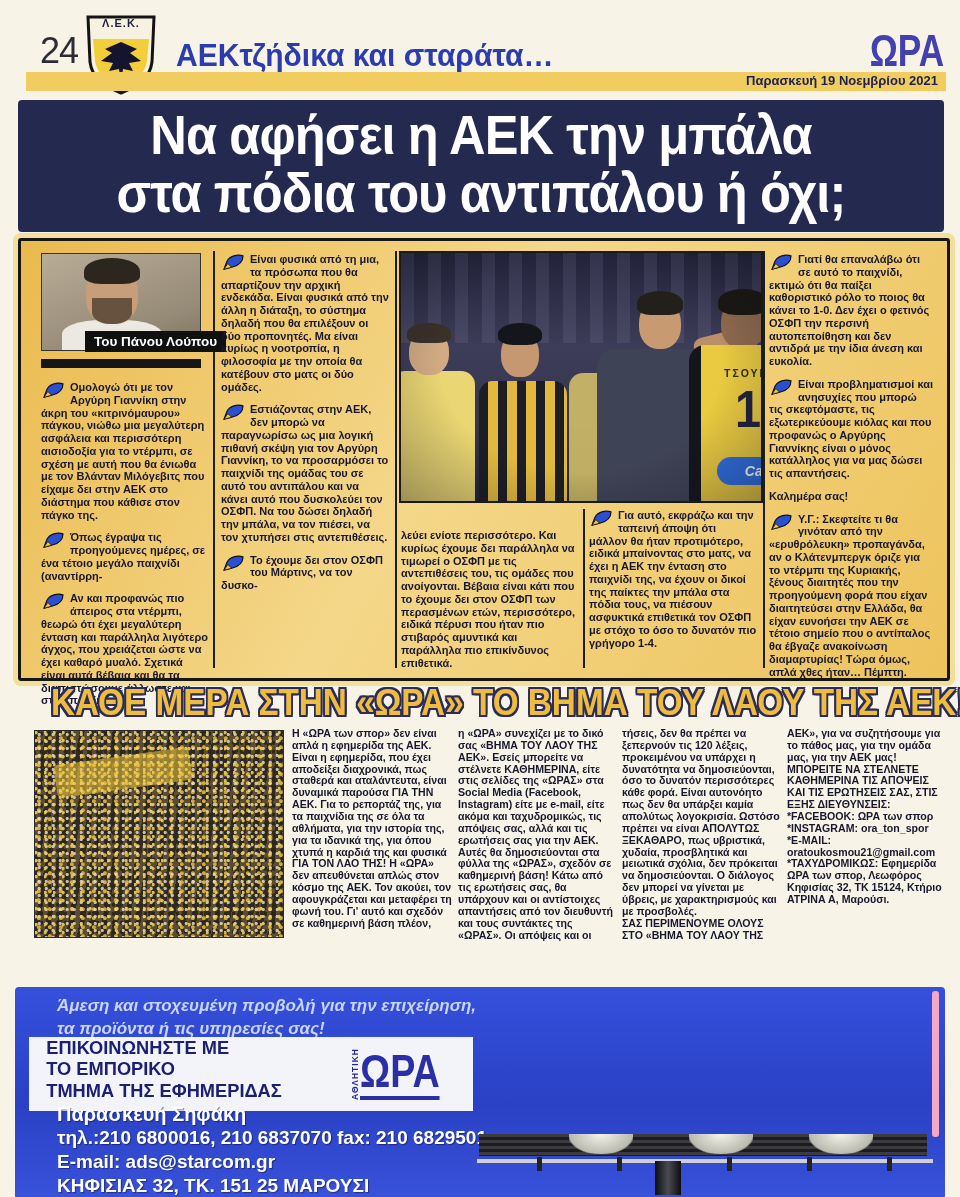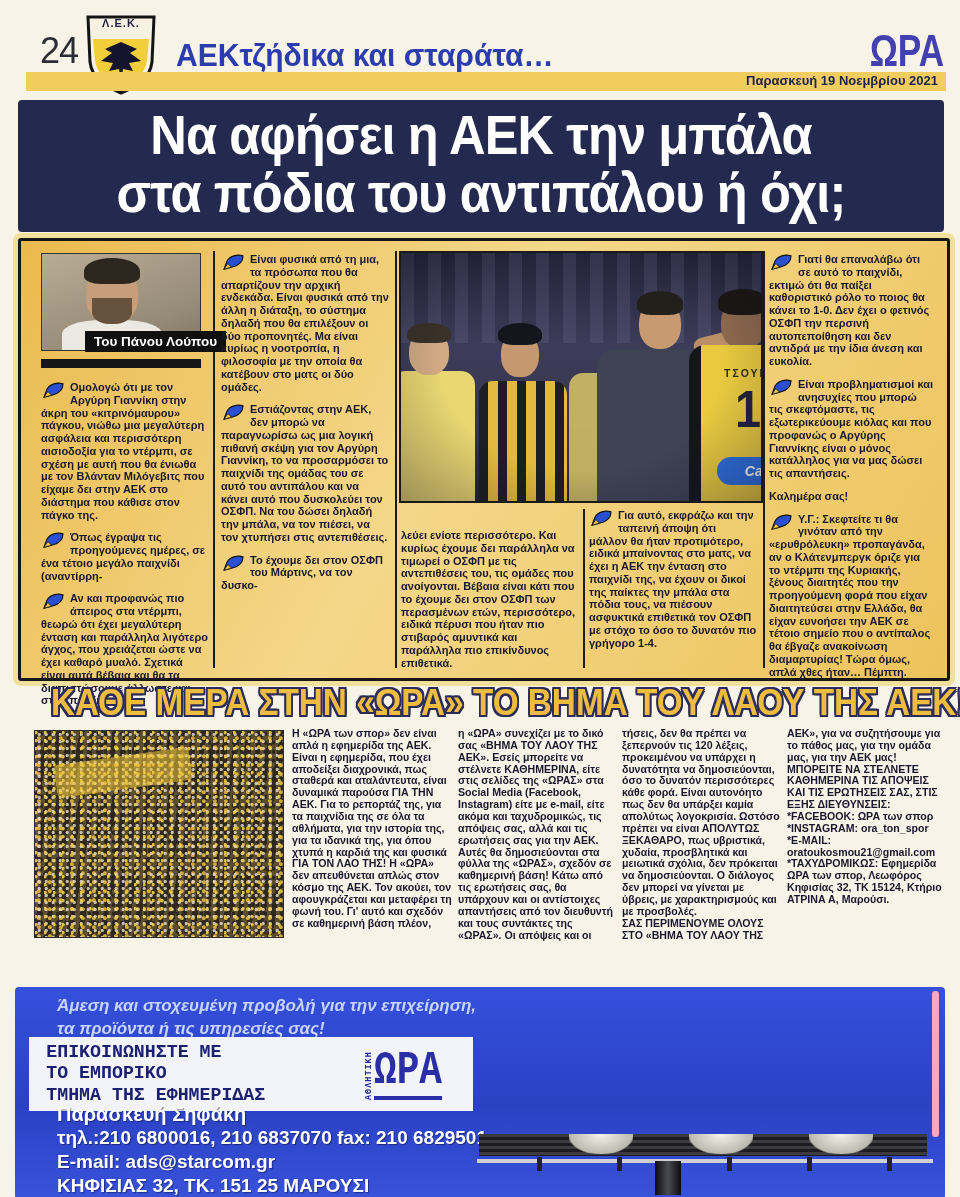--- a/index.html
+++ b/index.html
@@ -98,21 +98,21 @@
   .v1{left:292px;width:160px;}
   .v2{left:458px;width:160px;}
   .v3{left:622px;width:160px;}
   .v4{left:787px;width:158px;}
   .preline{white-space:pre-line;}
 
   
   .footer-box{position:absolute;left:15px;top:948px;width:930px;height:212px;border-radius:4px;
     background:linear-gradient(180deg,#3550dc,#2a41c4 55%,#3952da);margin-top:39px;}
   .ft-tag{position:absolute;left:42px;top:8px;font-size:17px;font-weight:bold;font-style:italic;color:#c9d4fa;line-height:1.35;}
-  .white-box{position:absolute;left:14px;top:50px;width:444px;height:74px;background:#f2f4fa;display:flex;align-items:center;font-family:Liberation Mono, monospace;}
+  .white-box{position:absolute;left:14px;top:50px;width:444px;height:74px;background:#f2f4fa;display:flex;}
   .wb-head{padding-left:18px;font-size:19px;font-weight:bold;color:#1c2070;line-height:1.12;transform:scaleX(.96);transform-origin:left;}
   .wb-logo{margin-left:auto;display:flex;align-items:center;padding-right:16px;}
   .wb-vert{writing-mode:vertical-rl;transform:rotate(180deg);font-size:8.5px;font-weight:bold;color:#23279e;letter-spacing:1px;height:52px;}
   .wb-brand{font-size:46px;font-weight:bold;color:#2b2fa6;transform:scaleX(.82);transform-origin:left;border-bottom:4px solid #2b2fa6;line-height:1;padding-bottom:2px;}
   .ft-line{position:absolute;left:42px;color:#fff;font-weight:bold;white-space:nowrap;text-shadow:1px 1px 1px rgba(10,10,60,.5);}
   .ft-name{top:116px;font-size:20px;}
   .ft-phone{top:140px;font-size:19px;}
   .ft-email{top:164px;font-size:19px;}
   .ft-addr{top:188px;font-size:19px;}
 

